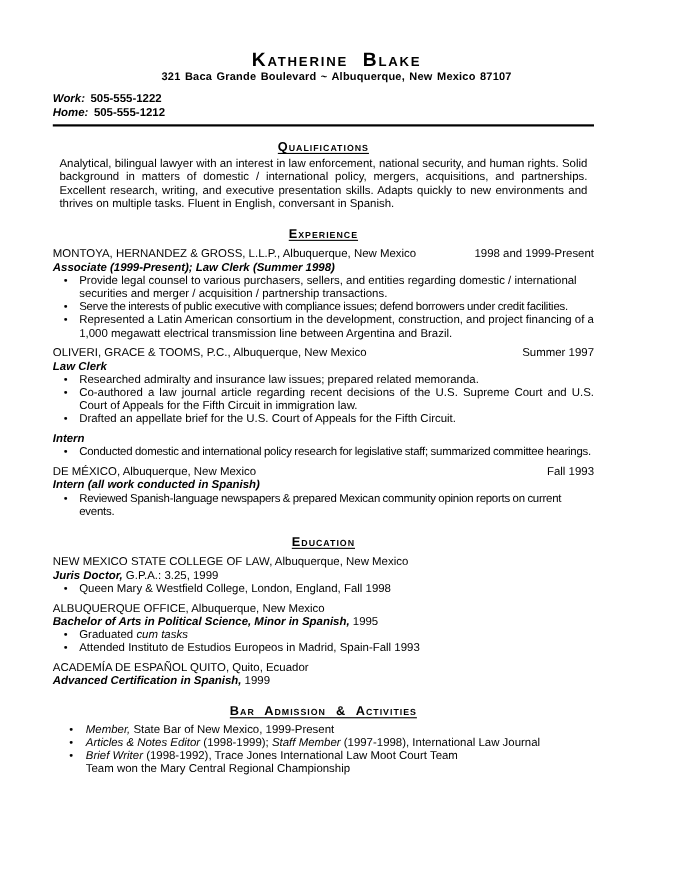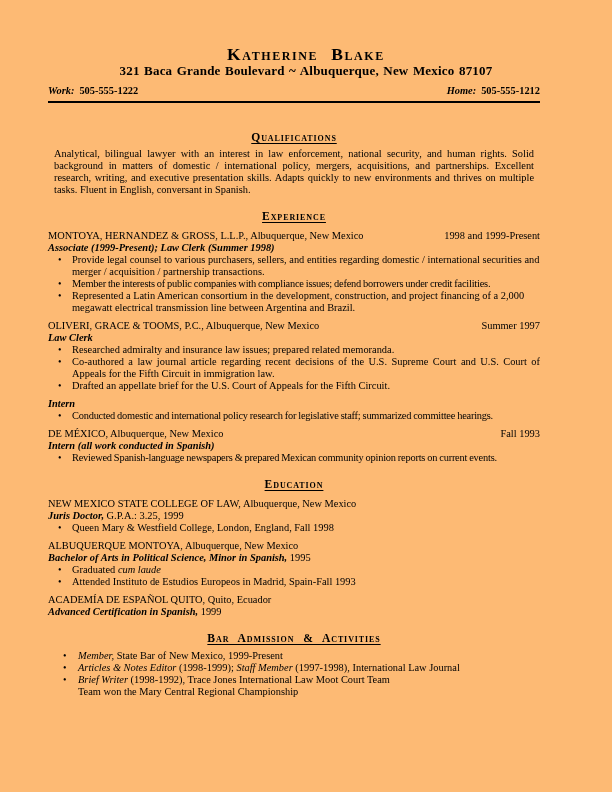--- a/index.html
+++ b/index.html
@@ -1,73 +1,74 @@
 <!DOCTYPE html>
 <html><head>
 <meta charset="utf-8">
 <title>Resume</title>
 <style>
   html,body { margin:0; padding:0; background:#888; }
   .page {
     position:relative;
     width:612px; height:792px;
     margin:0 auto;
-    background:#fdba74;
+    background:#ffffff;
     color:#000;
-    font-family:Liberation Serif, serif;
+    font-family:Liberation Sans, sans-serif;
     font-size:10.4px;
     line-height:12px;
     box-sizing:border-box;
     padding:45px 72px 0 48px;
     overflow:hidden;
   }
   
   .header { margin-left:-48px; margin-right:-72px; text-align:center; }
   .name {
     font-variant:small-caps;
     font-weight:bold;
     font-size:17.5px;
     line-height:18px;
     letter-spacing:1.6px;
     word-spacing:7px;
   }
   .address {
     font-weight:bold;
-    font-size:13px;
+    font-size:10px;
     line-height:11px;
     margin-top:2px;
     letter-spacing:0.2px;
     word-spacing:1px;
   }
   .contact-row {
     display:flex;
     justify-content:space-between;
     margin-top:9px;
     font-weight:bold;
     padding-bottom:4px;
     border-bottom:2.5px solid #000;
+    flex-direction:column;
   }
   .contact-row .lbl { font-style:italic; }
   .contact-row .num { margin-left:5px; }
 
   
   .section-heading {
     text-align:center;
     font-variant:small-caps;
     font-weight:bold;
     font-size:11.6px;
     line-height:14px;
     letter-spacing:0.9px;
     word-spacing:5px;
     text-decoration:underline;
     text-underline-offset:2px;
     text-decoration-thickness:1px;
     margin:0;
   }
-  .mt-q  { margin-top:28px; }
+  .mt-q  { margin-top:12px; }
   .mt-s  { margin-top:14px; }
 
   .summary {
     margin:3px 6px 0 6px;
     text-align:justify;
   }
 
   .entry { margin-top:6px; }
   .entry-head { display:flex; justify-content:space-between; }
   .entry-head .date { white-space:nowrap; margin-left:8px; }
@@ -112,22 +113,22 @@
     <h2 class="section-heading mt-s">Experience</h2>
 
     <div class="entry">
       <div class="entry-head">
         <span class="company">MONTOYA, HERNANDEZ &amp; GROSS, L.L.P., Albuquerque, New Mexico</span>
         <span class="date">1998 and 1999-Present</span>
       </div>
       <div class="bi">Associate (1999-Present); Law Clerk (Summer 1998)</div>
       <ul class="bullets">
         <li><span>Provide legal counsel to various purchasers, sellers, and entities regarding domestic / international securities and merger / acquisition / partnership transactions.</span></li>
-        <li><span class="tight">Member the interests of public companies with compliance issues; defend borrowers under credit facilities.</span></li>
-        <li><span>Represented a Latin American consortium in the development, construction, and project financing of a 2,000 megawatt electrical transmission line between Argentina and Brazil.</span></li>
+        <li><span class="tight">Serve the interests of public executive with compliance issues; defend borrowers under credit facilities.</span></li>
+        <li><span>Represented a Latin American consortium in the development, construction, and project financing of a 1,000 megawatt electrical transmission line between Argentina and Brazil.</span></li>
       </ul>
     </div>
 
     <div class="entry">
       <div class="entry-head">
         <span class="company">OLIVERI, GRACE &amp; TOOMS, P.C., Albuquerque, New Mexico</span>
         <span class="date">Summer 1997</span>
       </div>
       <div class="bi">Law Clerk</div>
       <ul class="bullets">
@@ -161,24 +162,24 @@
 
     <div class="entry">
       <div>NEW MEXICO STATE COLLEGE OF LAW, Albuquerque, New Mexico</div>
       <div><span class="bi">Juris Doctor,</span><span> G.P.A.: 3.25, 1999</span></div>
       <ul class="bullets">
         <li><span>Queen Mary &amp; Westfield College, London, England, Fall 1998</span></li>
       </ul>
     </div>
 
     <div class="entry">
-      <div>ALBUQUERQUE MONTOYA, Albuquerque, New Mexico</div>
+      <div>ALBUQUERQUE OFFICE, Albuquerque, New Mexico</div>
       <div><span class="bi">Bachelor of Arts in Political Science, Minor in Spanish,</span><span> 1995</span></div>
       <ul class="bullets">
-        <li><span>Graduated </span><span class="i">cum laude</span></li>
+        <li><span>Graduated </span><span class="i">cum tasks</span></li>
         <li><span>Attended Instituto de Estudios Europeos in Madrid, Spain-Fall 1993</span></li>
       </ul>
     </div>
 
     <div class="entry">
       <div>ACADEMÍA DE ESPAÑOL QUITO, Quito, Ecuador</div>
       <div><span class="bi">Advanced Certification in Spanish,</span><span> 1999</span></div>
     </div>
   </section>
 

